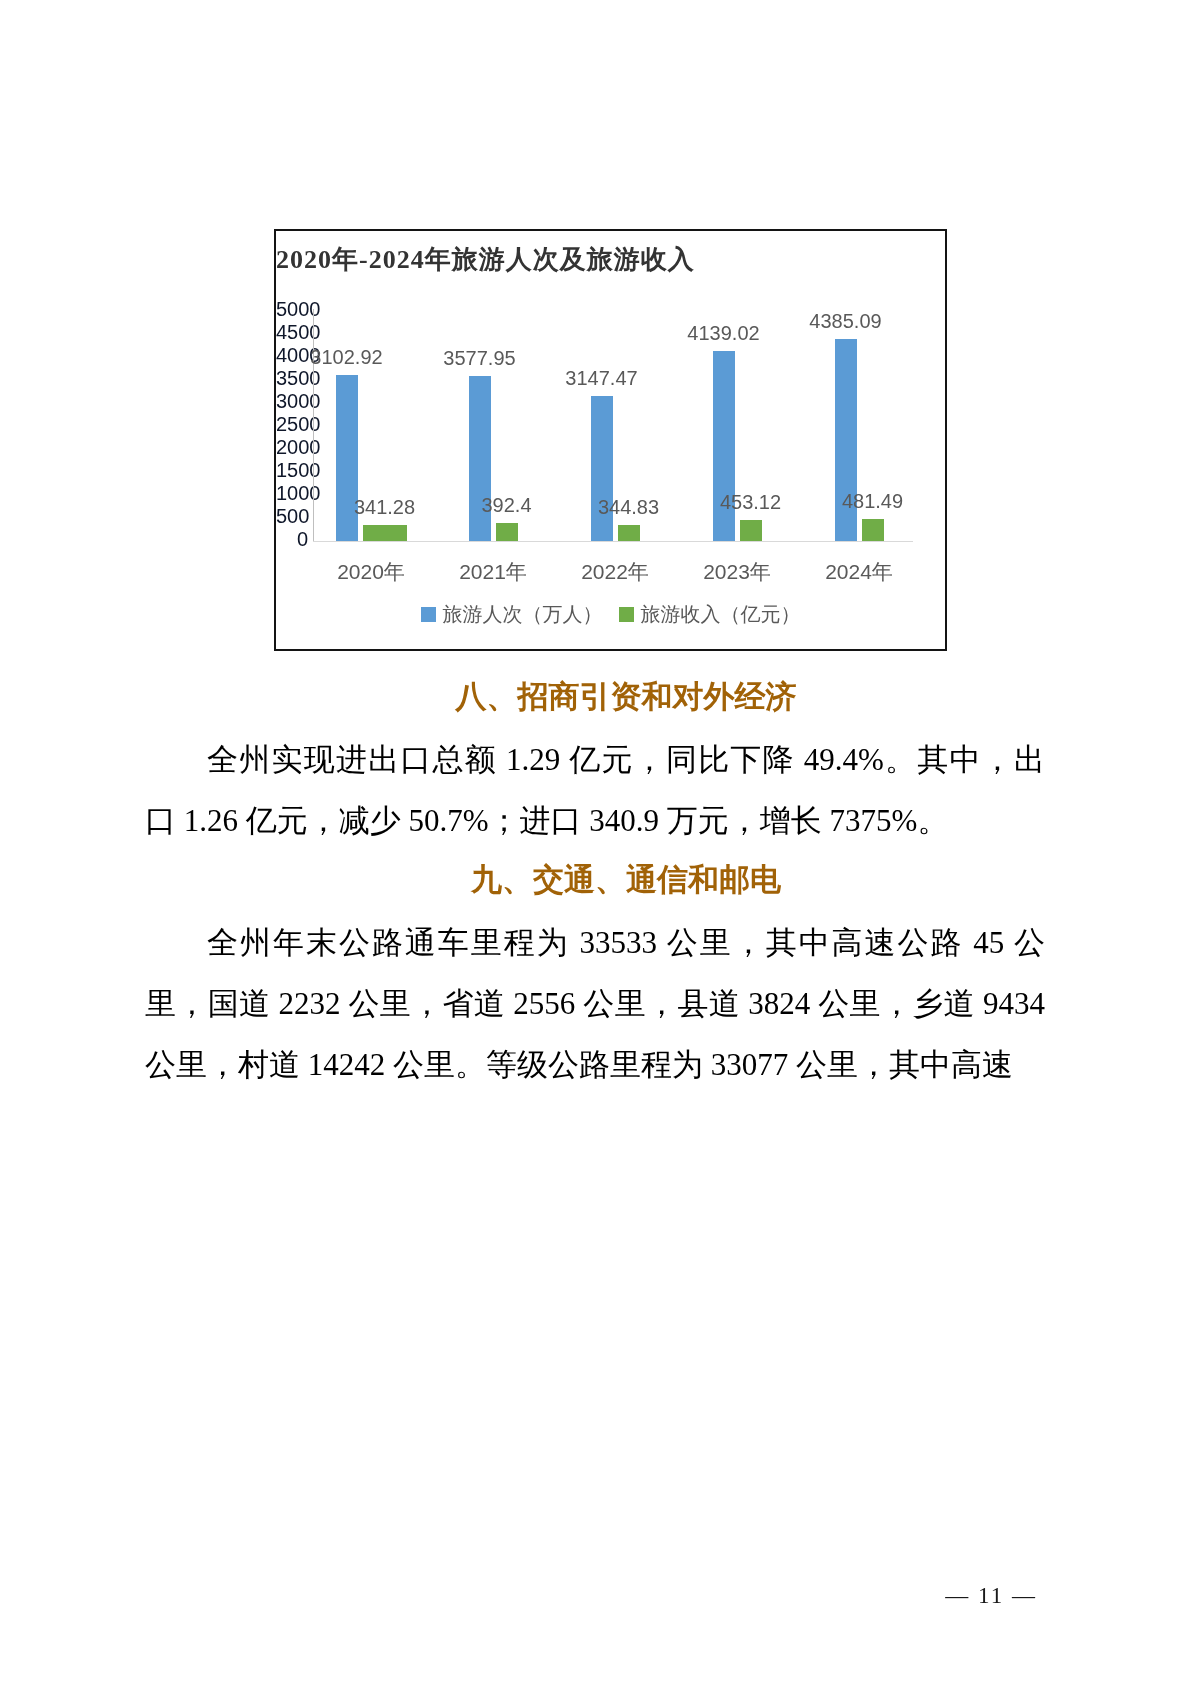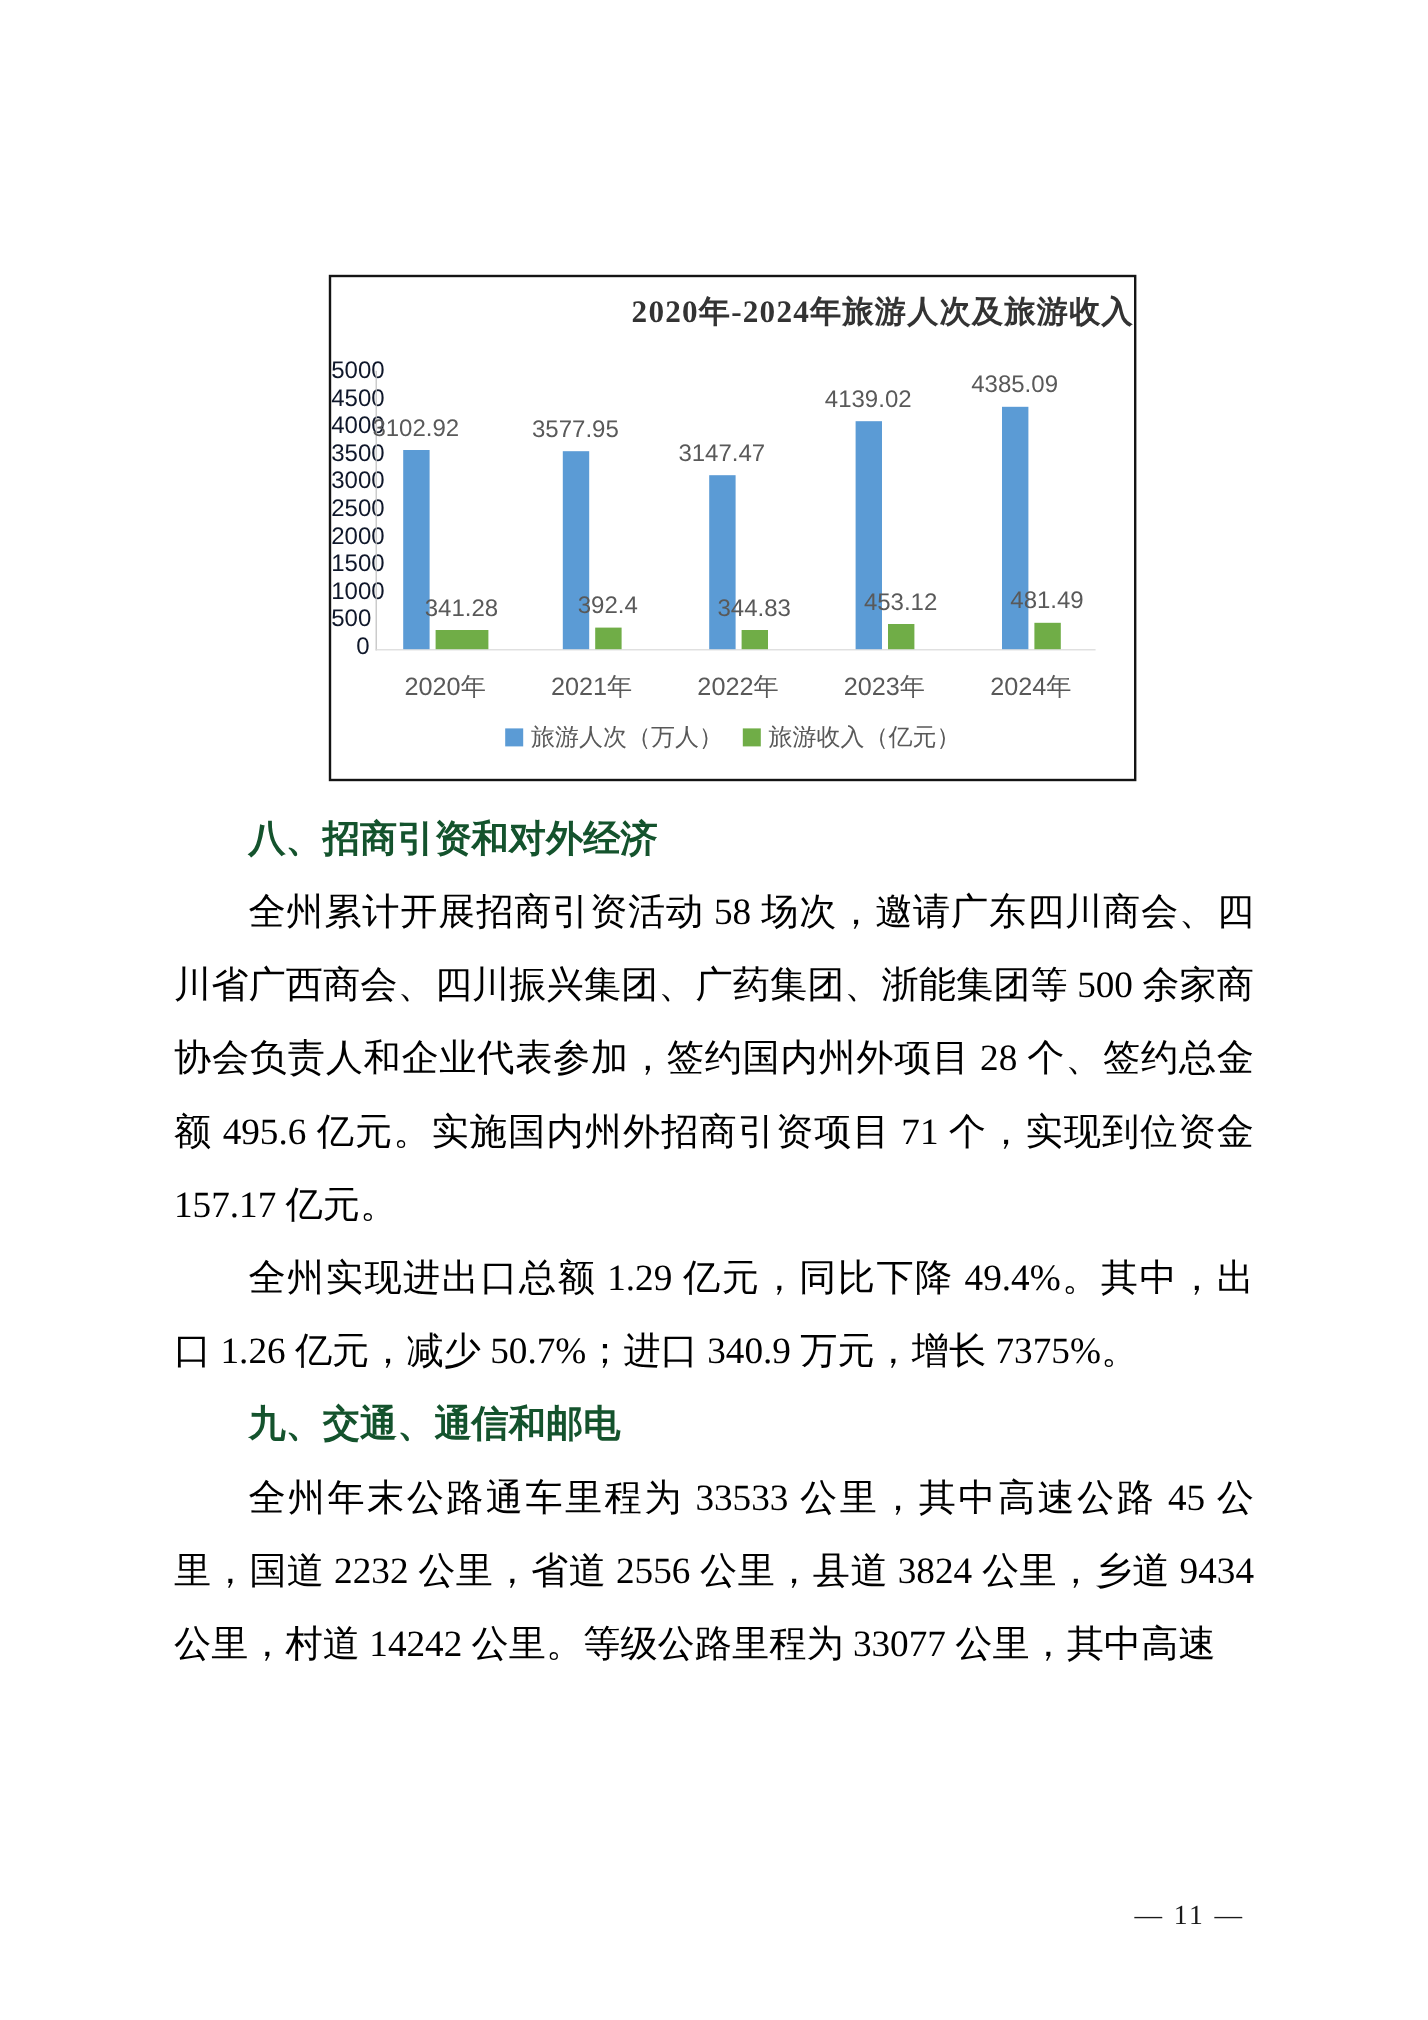--- a/index.html
+++ b/index.html
@@ -15,21 +15,21 @@
   .chart-frame{
     position:absolute;left:274px;top:229px;
     width:673px;height:422px;
     border:2px solid #141414;
     box-sizing:border-box;
     background:#ffffff;
     margin:0;
   }
   .chart-title{
     position:absolute;top:11px;left:0;width:100%;
-    text-align:right;
+    text-align:left;
     font-family:"Liberation Serif","DejaVu Serif",serif;
     font-weight:bold;font-size:26px;
     color:#333333;
     letter-spacing:1px;
   }
   .y-ticks span{
     position:absolute;left:0;width:32px;
     text-align:right;
     font-family:"Liberation Sans","DejaVu Sans",sans-serif;
     font-size:20px;line-height:20px;color:#0f172a;
@@ -76,24 +76,24 @@
   .swatch{width:15px;height:15px;display:inline-block;}
 
   
   .content{
     position:absolute;left:145px;top:668px;width:900px;
     font-size:31px;line-height:61px;color:#000000;
     text-align:justify;
   }
   .heading{
     margin:0;
-    font-family:Liberation Sans, sans-serif;
+    font-family:Liberation Mono, monospace;
     font-weight:bold;font-size:31px;line-height:61px;
-    text-indent:62px;color:#14532d;
-    text-align:left;
+    text-indent:62px;color:#a16207;
+    text-align:center;
   }
   .para{
     margin:0;text-indent:62px;
     font-family:"Liberation Serif","DejaVu Serif",serif;
   }
   .page-number{
     position:absolute;right:153px;top:1583px;
     font-family:"Liberation Serif","DejaVu Serif",serif;
     font-size:23px;color:#1a1a1a;letter-spacing:2px;
   }
@@ -176,21 +176,20 @@
         </span>
         <span class="legend-item">
           <span class="swatch" style="background: rgb(112, 173, 71);"></span>
           <span>旅游收入（亿元）</span>
         </span>
       </div>
   </figure>
 
   <section class="content">
     <h2 class="heading">八、招商引资和对外经济</h2>
-    <p class="para">全州累计开展招商引资活动 58 场次，邀请广东四川商会、四川省广西商会、四川振兴集团、广药集团、浙能集团等 500 余家商协会负责人和企业代表参加，签约国内州外项目 28 个、签约总金额 495.6 亿元。实施国内州外招商引资项目 71 个，实现到位资金 157.17 亿元。</p>
     <p class="para">全州实现进出口总额 1.29 亿元，同比下降 49.4%。其中，出口 1.26 亿元，减少 50.7%；进口 340.9 万元，增长 7375%。</p>
     <h2 class="heading">九、交通、通信和邮电</h2>
     <p class="para">全州年末公路通车里程为 33533 公里，其中高速公路 45 公里，国道 2232 公里，省道 2556 公里，县道 3824 公里，乡道 9434 公里，村道 14242 公里。等级公路里程为 33077 公里，其中高速</p>
   </section>
 
   <div class="page-number">— 11 —</div>
 
 </div>
 
 </body></html>

